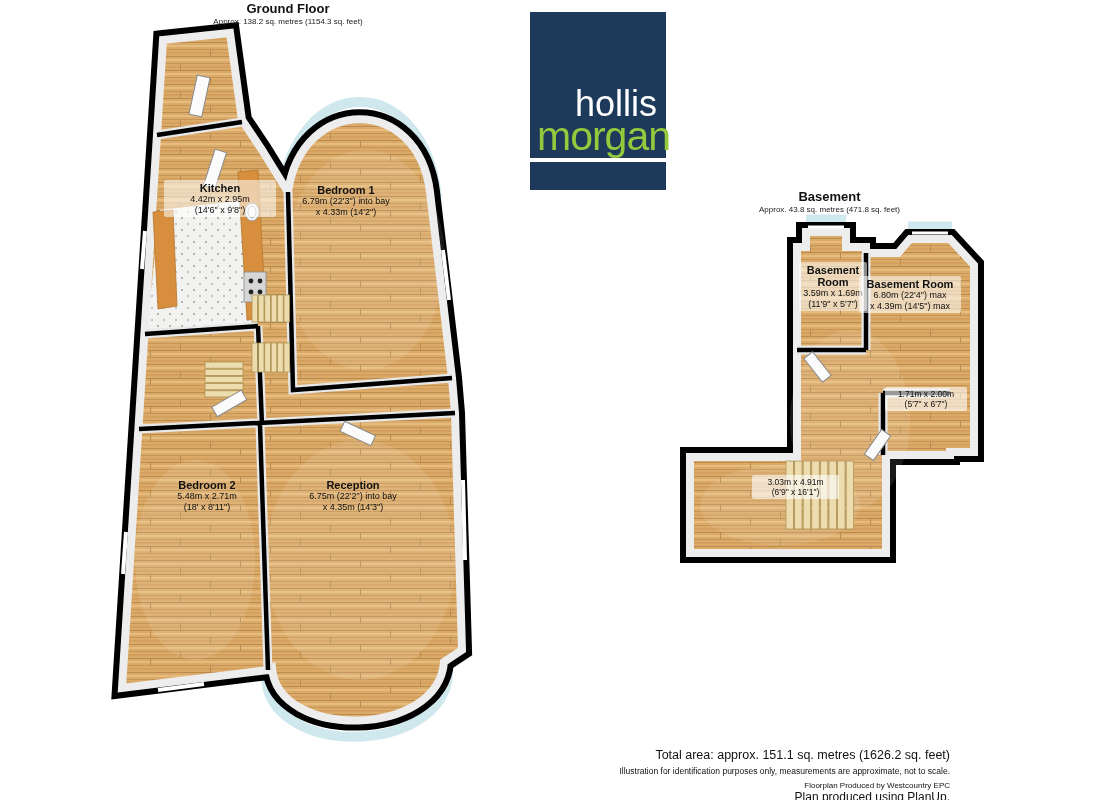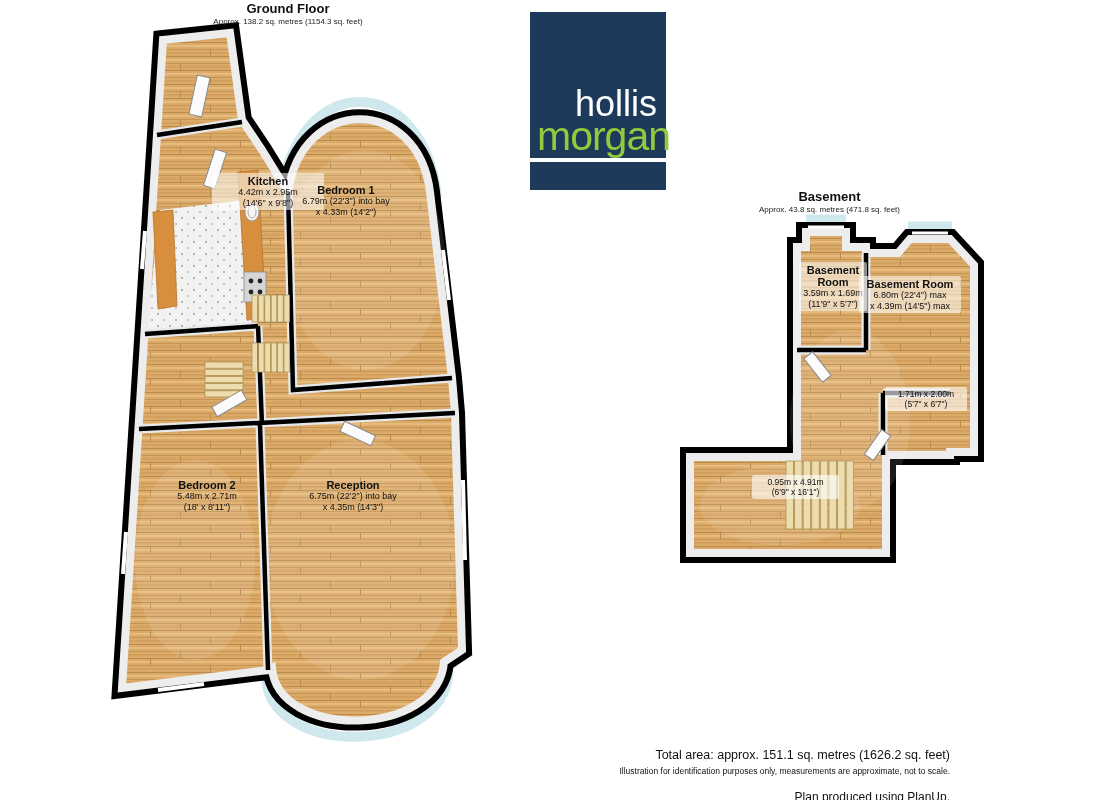--- a/index.html
+++ b/index.html
@@ -189,21 +189,21 @@
 
   <div class="tblock" style="left:178px;top:2px;width:220px;">
     <div class="t1">Ground Floor</div>
     <div class="t2">Approx. 138.2 sq. metres (1154.3 sq. feet)</div>
   </div>
   <div class="tblock" style="left:727px;top:190px;width:205px;">
     <div class="t1">Basement</div>
     <div class="t2">Approx.  43.8 sq. metres (471.8 sq. feet)</div>
   </div>
 
-  <div class="rlabel" style="left:164px;top:173px;width:110px;margin-left:48px;">
+  <div class="rlabel" style="left:164px;top:180px;width:110px;">
     <div class="rn">Kitchen</div>
     <div class="rd">4.42m x 2.95m</div>
     <div class="rd">(14'6" x 9'8")</div>
   </div>
 
   <div class="rlabel" style="left:277px;top:182px;width:136px;background:none;">
     <div class="rn">Bedroom 1</div>
     <div class="rd">6.79m (22'3") into bay</div>
     <div class="rd">x 4.33m (14'2")</div>
   </div>
@@ -231,27 +231,28 @@
     <div class="rd">6.80m (22'4") max</div>
     <div class="rd">x 4.39m (14'5") max</div>
   </div>
 
   <div class="rlabel small" style="left:885px;top:387px;width:80px;">
     <div class="rd">1.71m x 2.00m</div>
     <div class="rd">(5'7" x 6'7")</div>
   </div>
 
   <div class="rlabel small" style="left:752px;top:475px;width:85px;">
-    <div class="rd">0.95m x 4.91m</div>
+    <div class="rd">3.03m x 4.91m</div>
     <div class="rd">(6'9" x 16'1")</div>
   </div>
 
   <div class="logo">
     <div class="lg1">hollis</div>
     <div class="lg2">morgan</div>
     <div class="lgline"></div>
   </div>
 
   <div class="fline f1">Total area: approx. 151.1 sq. metres (1626.2 sq. feet)</div>
   <div class="fline f2">Illustration for identification purposes only, measurements are approximate, not to scale.</div>
+  <div class="fline f3">Floorplan Produced by Westcountry EPC</div>
   <div class="fline f4">Plan produced using PlanUp.</div>
 
 </div>
 
 </body></html>

